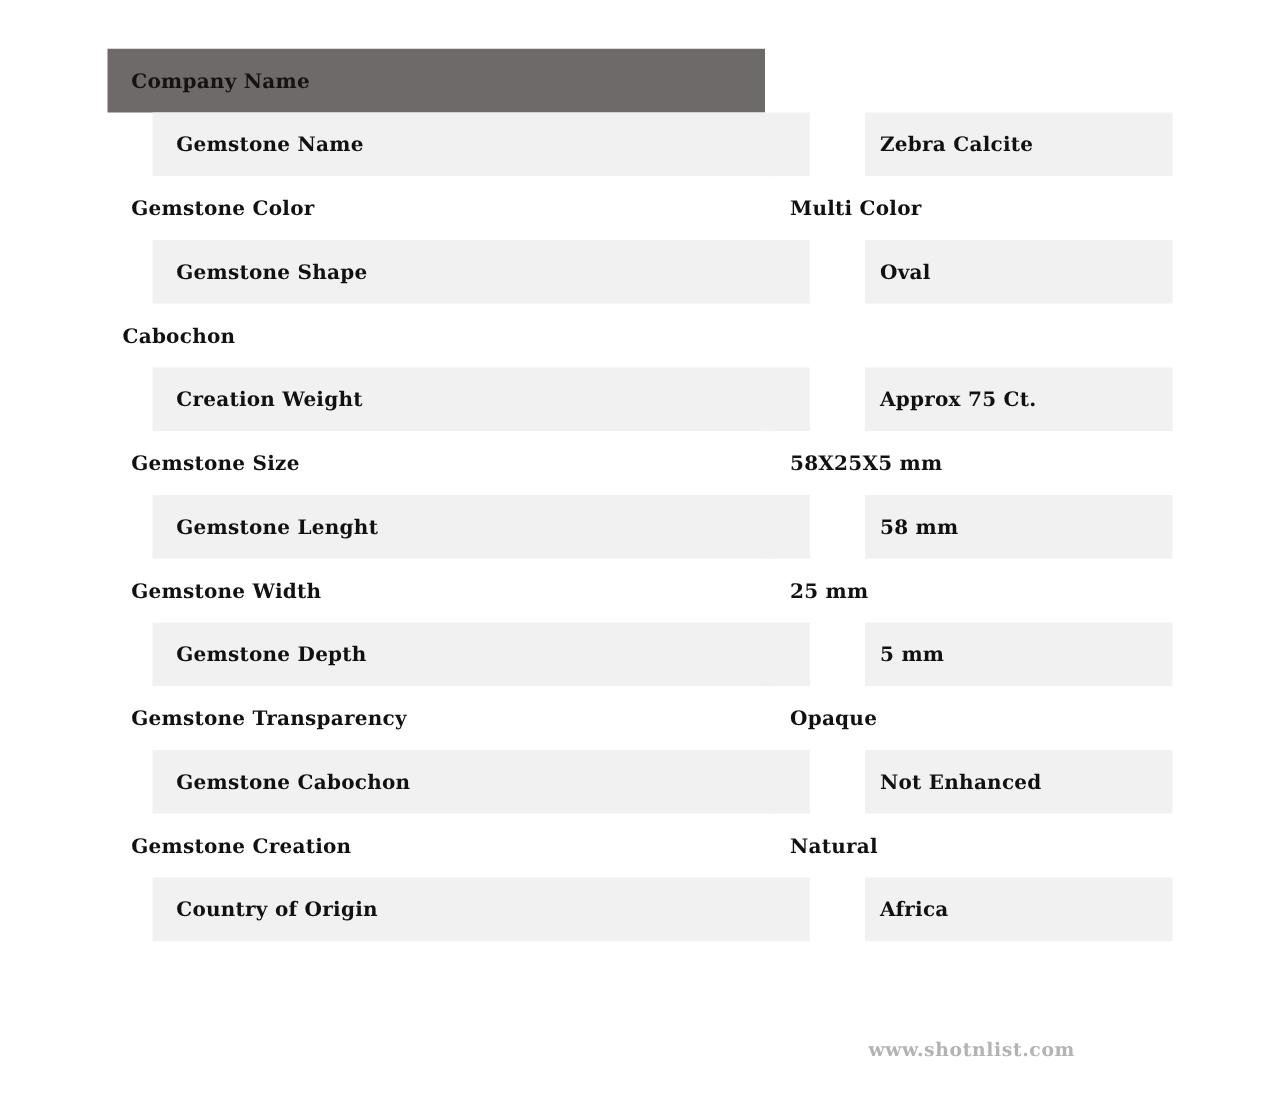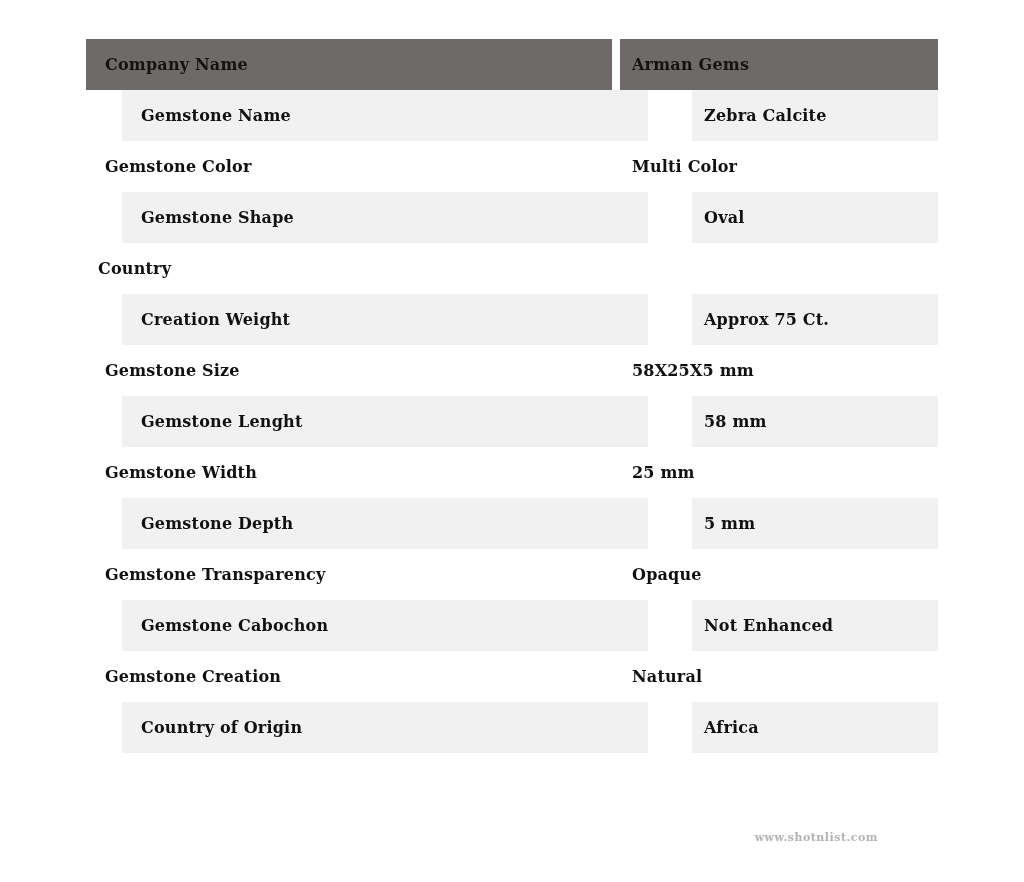--- a/index.html
+++ b/index.html
@@ -49,53 +49,52 @@
   }
   .row.alt .cell {
     background: var(--alt-bg, #f1f1f2);
     margin-left: 36px;
   }
   .row.plain .cell {
     background: var(--row-bg, #ffffff);
   }
   .watermark {
     position: absolute;
-    right: 70px;
+    right: 88px;
     top: 831px;
-    font-size: 11px;
+    font-size: 15px;
     font-weight: bold;
     color: var(--watermark-color, #b5b2b2);
     letter-spacing: 0.5px;
   }
 </style>
 </head>
 <body>
 
 <div class="page">
 
   <div class="spec-table">
     <div class="row header">
       <div class="cell label">Company Name</div>
-      <div class="cell value">Arman Gems</div>
     </div>
     <div>
         <div class="row alt">
           <div class="cell label">Gemstone Name</div>
           <div class="cell value">Zebra Calcite</div>
         </div>
         <div class="row plain">
           <div class="cell label">Gemstone Color</div>
           <div class="cell value">Multi Color</div>
         </div>
         <div class="row alt">
           <div class="cell label">Gemstone Shape</div>
           <div class="cell value">Oval</div>
         </div>
         <div class="row plain">
-          <div class="cell value">Country</div>
+          <div class="cell value">Cabochon</div>
         </div>
         <div class="row alt">
           <div class="cell label">Creation Weight</div>
           <div class="cell value">Approx 75 Ct.</div>
         </div>
         <div class="row plain">
           <div class="cell label">Gemstone Size</div>
           <div class="cell value">58X25X5 mm</div>
         </div>
         <div class="row alt">

